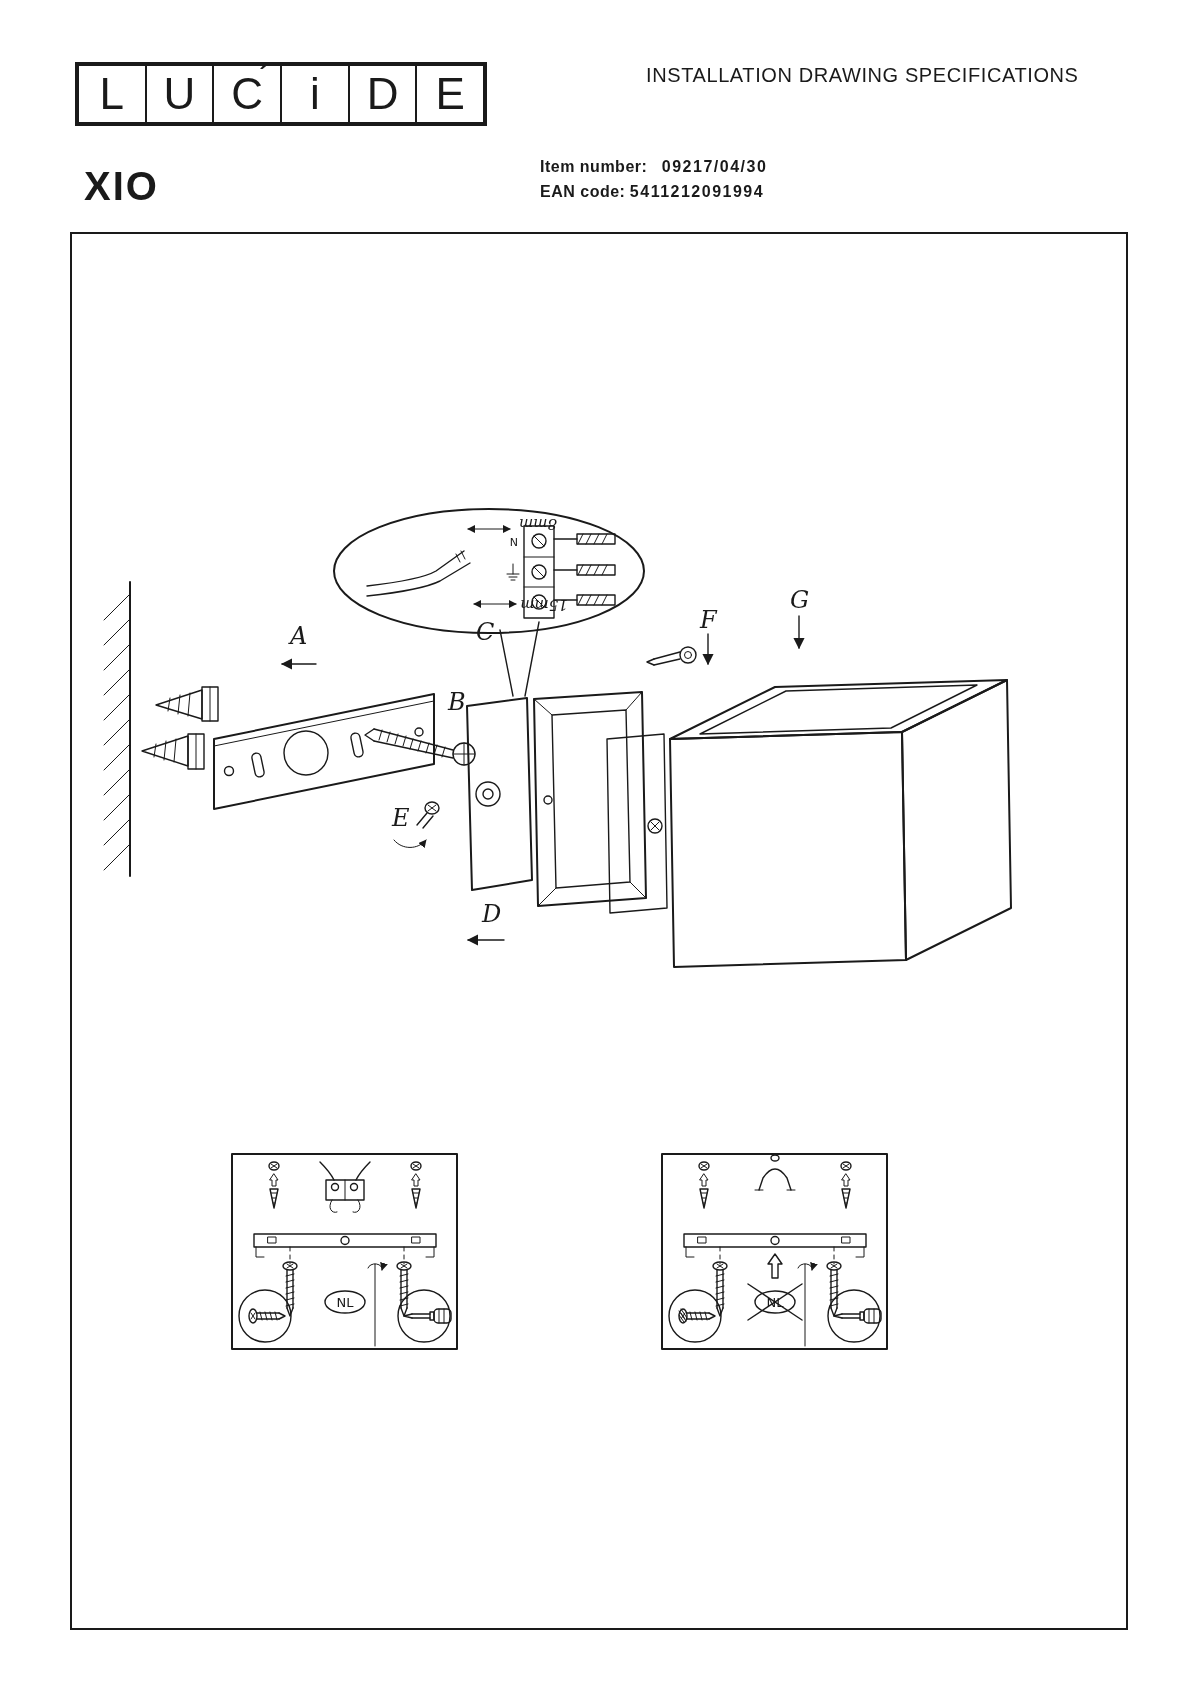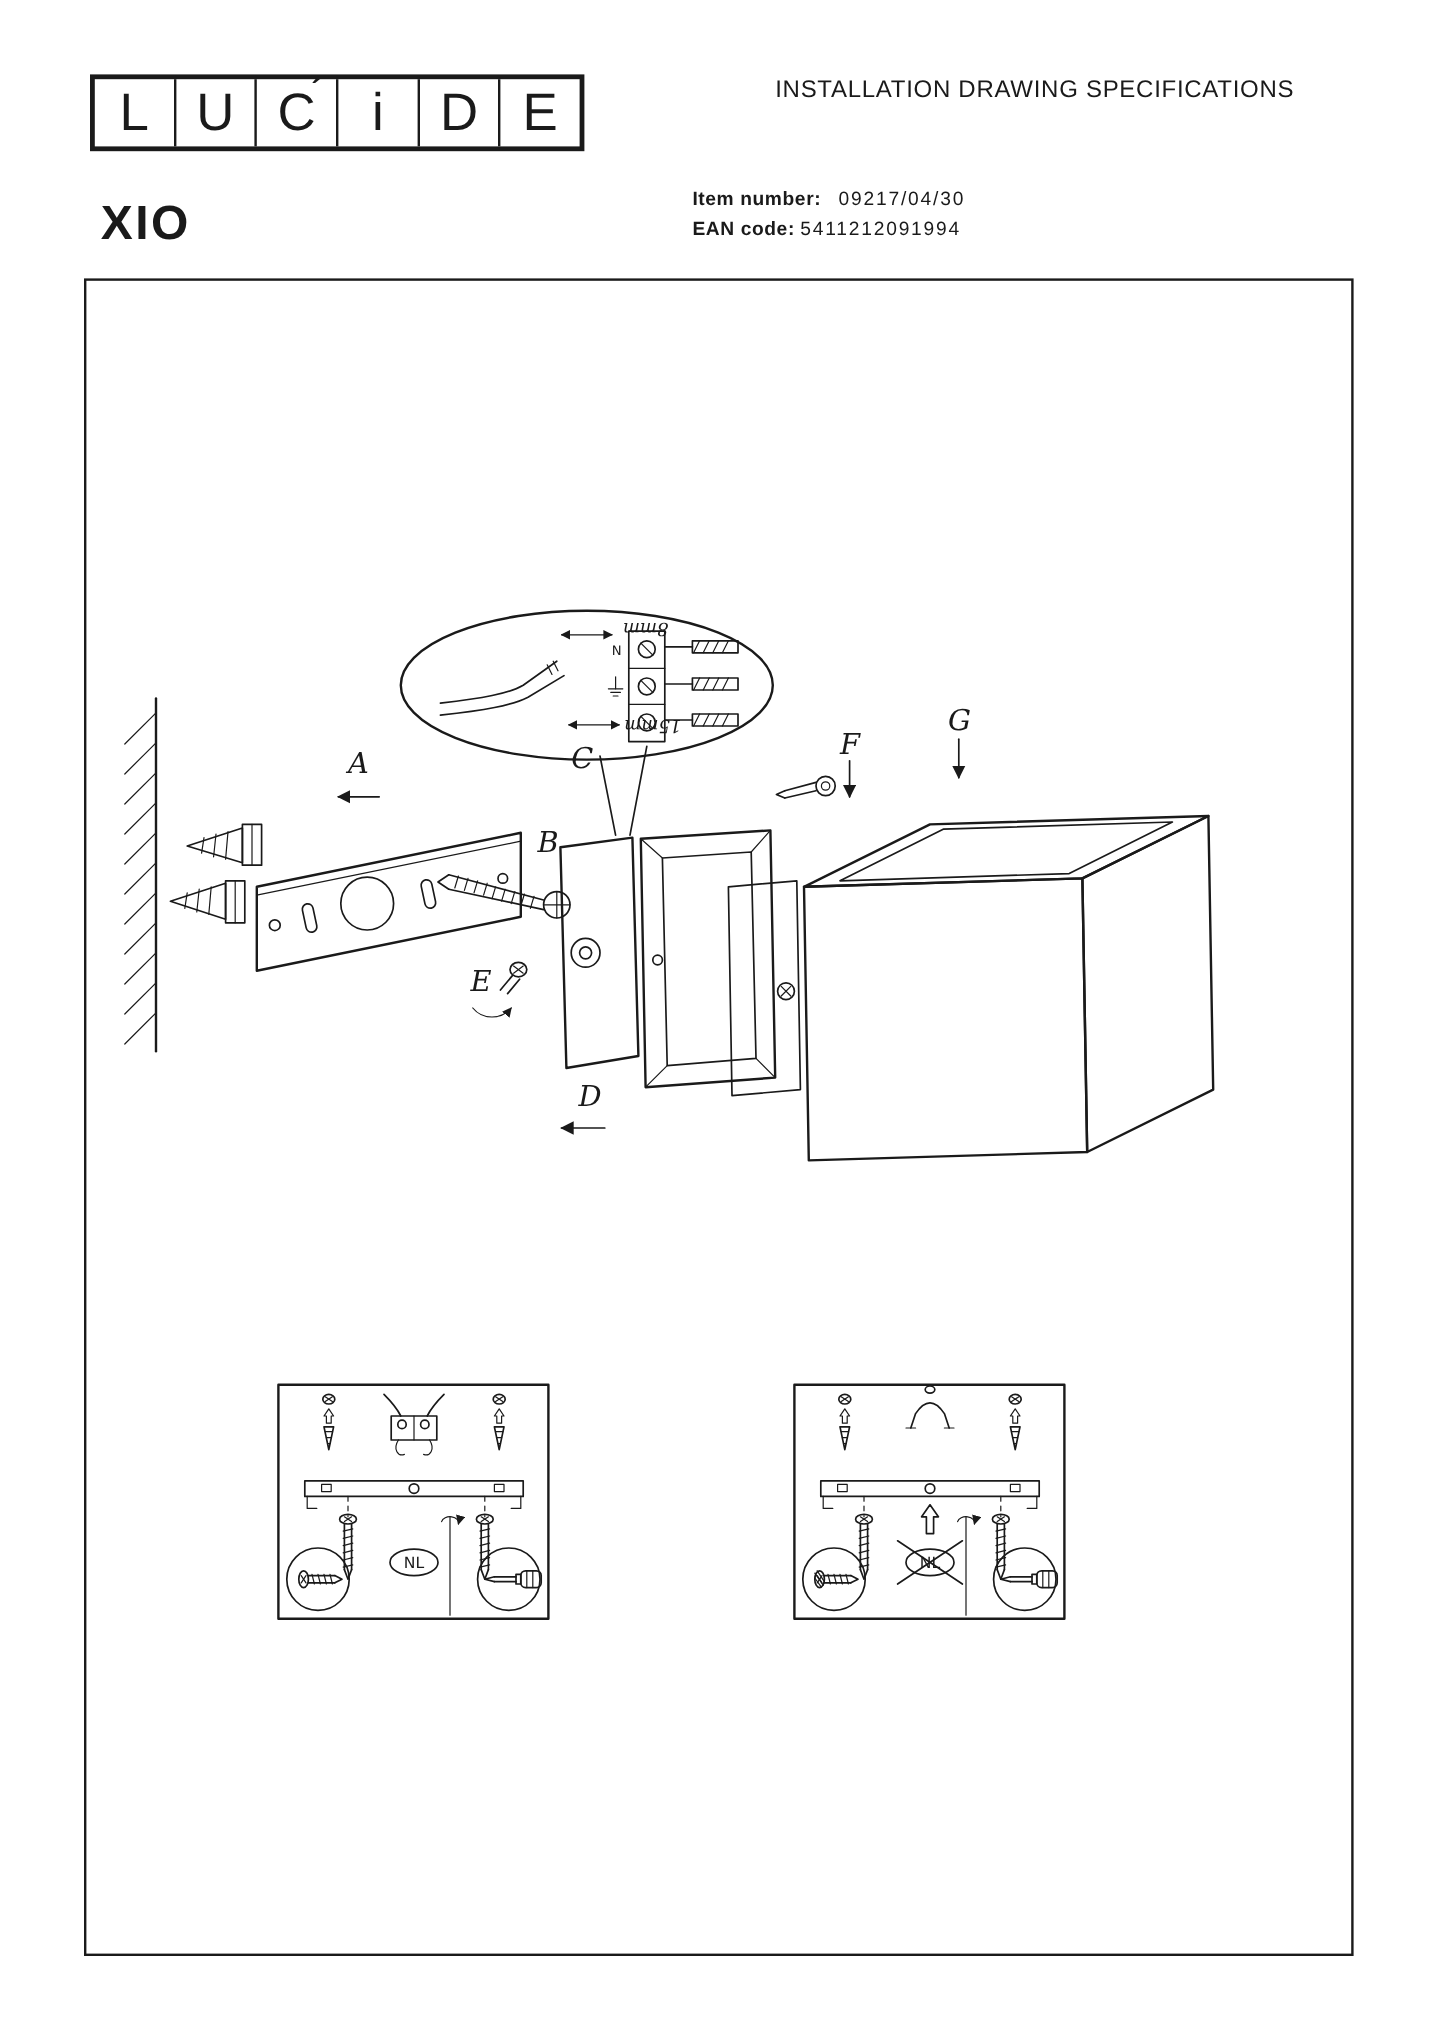--- a/index.html
+++ b/index.html
@@ -29,23 +29,23 @@
   }
   .spec-title {
     position:absolute; left:646px; top:64px;
     font-size:20px; letter-spacing:0.6px; white-space:nowrap;
   }
   .product-name {
     position:absolute; left:84px; top:164px;
     font-size:40px; font-weight:700; letter-spacing:2px;
   }
   .item-block { position:absolute; left:540px; top:154px; font-size:16px; line-height:25px; }
-  .item-row b { font-weight:700; letter-spacing:0.5px;margin-left:37px; }
-  .item-val-bold { font-weight:400; letter-spacing:1.5px;padding-left:10px; }
-  .item-val { font-weight:400; letter-spacing:1.5px; }
+  .item-row b { font-weight:700; letter-spacing:0.5px; }
+  .item-val-bold { font-weight:700; letter-spacing:1.5px;padding-left:10px; }
+  .item-val { font-weight:700; letter-spacing:1.5px; }
 
   
   .draw-box {
     position:absolute; left:70px; top:232px; width:1058px; height:1398px;
     border:2px solid var(--ink); background:var(--paper);
   }
   svg { display:block; stroke:var(--ink); fill:none; stroke-width:1.4; stroke-linecap:round; stroke-linejoin:round; }
   .thin  { stroke-width:1 }
   .thick { stroke-width:2 }
   .dashed { stroke-dasharray:4 4; stroke-width:1 }

